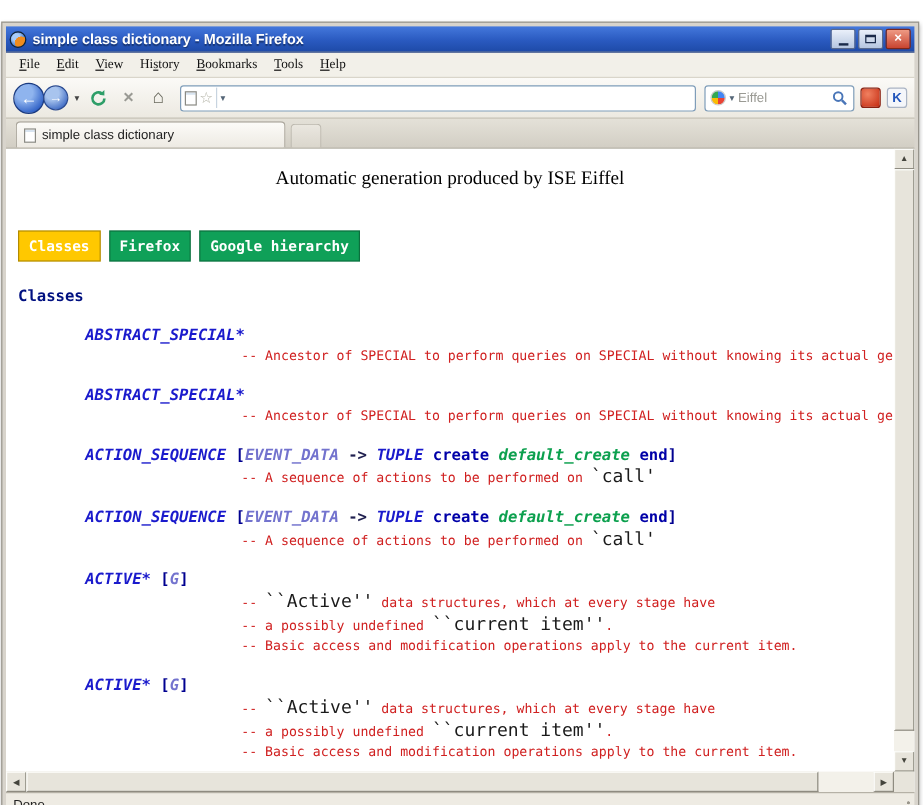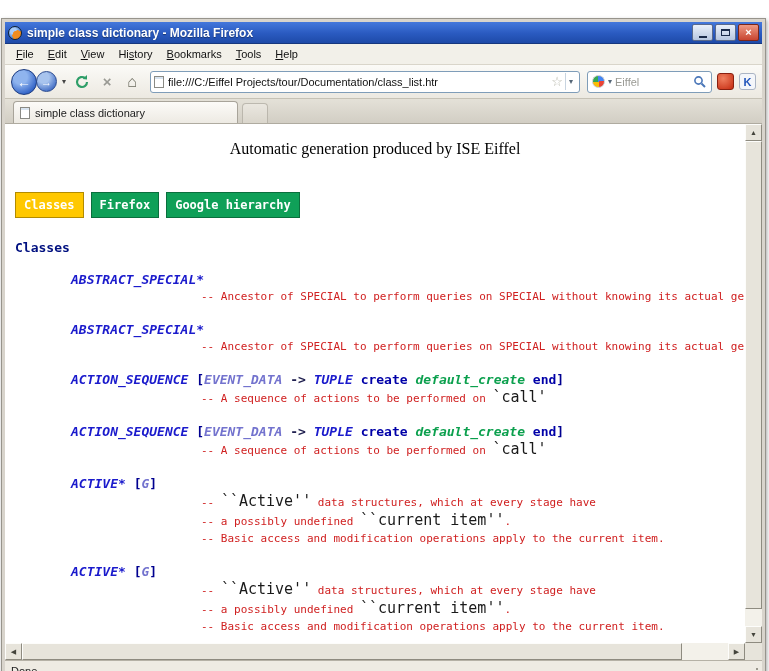--- a/index.html
+++ b/index.html
@@ -29,21 +29,21 @@
   .win-buttons{ display:flex; gap:2px; }
   .wbtn{ width:21px; height:17px; display:flex; align-items:center; justify-content:center;
     border:1px solid #5A6A8C; border-radius:2px;
     background:linear-gradient(#EAF0FA,#B6C6E0); cursor:default; }
   .wbtn .minbar{ width:8px; height:2px; background:#1A2A4A; margin-top:8px; }
   .wbtn .maxbox{ width:9px; height:7px; border:1px solid #1A2A4A; border-top-width:2px; }
   .wbtn.close{ background:linear-gradient(#F0A violet,#C84430); background:linear-gradient(#EE9A84,#C84430); border-color:#7A261A; color:#fff; font-weight:bold; font-size:11px; line-height:1; }
 
   
   .menubar{ height:21px; background:#F2F0E9; border-bottom:1px solid #D9D5CA;
-    display:flex; align-items:center; padding-left:4px; font-size:11px; color:#111;}
+    display:flex; align-items:center; padding-left:4px; font-size:11px; color:#111;font-family:Liberation Serif, serif;}
   .menu-item{ padding:3px 7px; }
   .menu-item u{ text-decoration:underline; }
 
   
   .toolbar{ height:34px; background:linear-gradient(#FBFAF7,#ECE9E1);
     border-bottom:1px solid #C6C2B6; display:flex; align-items:center; padding:0 6px; gap:3px;}
   .nav-back{ width:26px; height:26px; border-radius:50%;
     background:radial-gradient(circle at 35% 30%, #8FB4EE 0 30%, #3465C8 75%, #1E4090);
     border:1px solid #1A3A80; color:#fff; display:flex; align-items:center; justify-content:center;
     font-size:14px; font-weight:bold;}
@@ -187,21 +187,20 @@
     <span class="tool">
       <svg width="16" height="16" viewBox="0 0 16 16">
         <path d="M13 8a5 5 0 1 1-2-4" fill="none" stroke="#2E9E68" stroke-width="2.2"></path>
         <path d="M13 1 L13 5.6 L8.6 5 Z" fill="#2E9E68"></path>
       </svg>
     </span>
     <span class="tool stop">×</span>
     <span class="tool home">⌂</span>
     <span class="urlbar">
       <span class="page-ico"></span>
-      <span class="url-text">file:///C:/Eiffel Projects/tour/Documentation/class_list.htr</span>
       <span class="star">☆</span>
       <span class="url-drop">▾</span>
     </span>
     <span class="searchbar">
       <span class="gicon"></span>
       <span class="sdrop">▾</span>
       <span class="stext">Eiffel</span>
       <span class="mag">
         <svg width="14" height="14" viewBox="0 0 14 14">
           <circle cx="5.5" cy="5.5" r="3.6" fill="none" stroke="#4A76B8" stroke-width="1.6"></circle>

